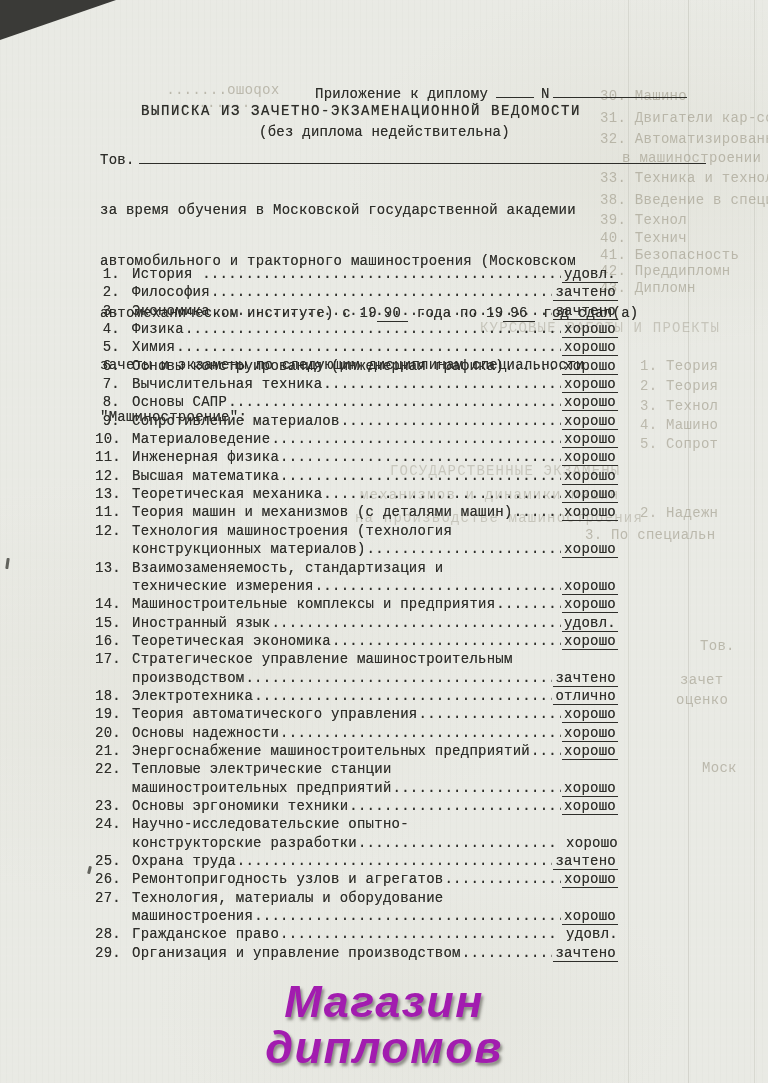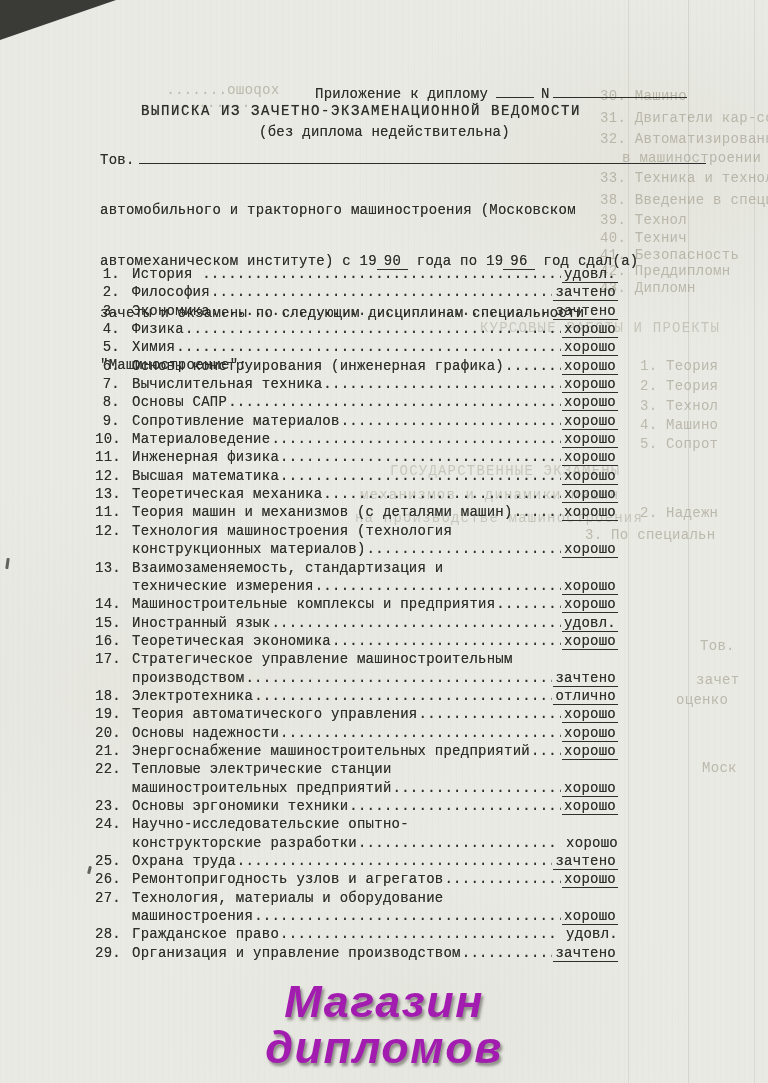--- a/index.html
+++ b/index.html
@@ -105,41 +105,42 @@
     <span class="bfrag" style="left: 640px; top: 378px;">2. Теория</span>
     <span class="bfrag" style="left: 640px; top: 398px;">3. Технол</span>
     <span class="bfrag" style="left: 640px; top: 417px;">4. Машино</span>
     <span class="bfrag" style="left: 640px; top: 436px;">5. Сопрот</span>
     <span class="bfrag wide" style="left: 390px; top: 463px;">ГОСУДАРСТВЕННЫЕ ЭКЗАМЕНЫ</span>
     <span class="bfrag wide" style="left: 355px; top: 510px;">на производстве машиностроения</span>
     <span class="bfrag wide" style="left: 360px; top: 487px;">механизмов и динамики машин</span>
     <span class="bfrag" style="left: 640px; top: 505px;">2. Надежн</span>
     <span class="bfrag" style="left: 585px; top: 527px;">3. По специальн</span>
     <span class="bfrag" style="left: 700px; top: 638px;">Тов.</span>
-    <span class="bfrag" style="left: 680px; top: 672px; margin-left: 16px;">зачет</span>
+    <span class="bfrag" style="left: 680px; top: 672px;">зачет</span>
     <span class="bfrag" style="left: 676px; top: 692px;">оценко</span>
     <span class="bfrag" style="left: 702px; top: 740px; margin-top: 20px;">Моск</span>
   </div>
 
 <div class="annex-line ink">
   <span>Приложение к диплому</span>
   <span class="blank annex-blank1"></span>
   <span class="annex-n">N</span>
   <span class="blank annex-blank2"></span>
 </div>
 
 <div class="doc-title ink">ВЫПИСКА ИЗ ЗАЧЕТНО-ЭКЗАМЕНАЦИОННОЙ ВЕДОМОСТИ</div>
 <div class="doc-subtitle ink">(без диплома недействительна)</div>
 
 <div class="tov-line ink">
   <span>Тов.</span>
   <span class="blank tov-blank"></span>
 </div>
 
 <div class="intro ink">
+  <div>за время обучения в Московской государственной академии</div>
   <div>автомобильного и тракторного машиностроения (Московском</div>
   <div><span>автомеханическом институте) с 19</span><span class="year">90</span><span> </span><span>года по 19</span><span class="year">96</span><span> </span><span>год сдал(а)</span></div>
   <div>зачеты и экзамены по следующим дисциплинам специальности</div>
   <div>"Машиностроение":</div>
 </div>
 
 <div class="subjects ink" id="subjects-list"><div class="srow"><span class="snum">1.</span><span class="stitle">История </span><span class="sdots">........................................................................................................................</span><span class="sgrade u">удовл.</span></div><div class="srow"><span class="snum">2.</span><span class="stitle">Философия</span><span class="sdots">........................................................................................................................</span><span class="sgrade u">зачтено</span></div><div class="srow"><span class="snum">3.</span><span class="stitle">Экономика</span><span class="sdots">........................................................................................................................</span><span class="sgrade u">зачтено</span></div><div class="srow"><span class="snum">4.</span><span class="stitle">Физика</span><span class="sdots">........................................................................................................................</span><span class="sgrade u">хорошо</span></div><div class="srow"><span class="snum">5.</span><span class="stitle">Химия</span><span class="sdots">........................................................................................................................</span><span class="sgrade u">хорошо</span></div><div class="srow"><span class="snum">6.</span><span class="stitle">Основы конструирования (инженерная графика)</span><span class="sdots">........................................................................................................................</span><span class="sgrade u">хорошо</span></div><div class="srow"><span class="snum">7.</span><span class="stitle">Вычислительная техника</span><span class="sdots">........................................................................................................................</span><span class="sgrade u">хорошо</span></div><div class="srow"><span class="snum">8.</span><span class="stitle">Основы САПР</span><span class="sdots">........................................................................................................................</span><span class="sgrade u">хорошо</span></div><div class="srow"><span class="snum">9.</span><span class="stitle">Сопротивление материалов</span><span class="sdots">........................................................................................................................</span><span class="sgrade u">хорошо</span></div><div class="srow"><span class="snum">10.</span><span class="stitle">Материаловедение</span><span class="sdots">........................................................................................................................</span><span class="sgrade u">хорошо</span></div><div class="srow"><span class="snum">11.</span><span class="stitle">Инженерная физика</span><span class="sdots">........................................................................................................................</span><span class="sgrade u">хорошо</span></div><div class="srow"><span class="snum">12.</span><span class="stitle">Высшая математика</span><span class="sdots">........................................................................................................................</span><span class="sgrade u">хорошо</span></div><div class="srow"><span class="snum">13.</span><span class="stitle">Теоретическая механика</span><span class="sdots">........................................................................................................................</span><span class="sgrade u">хорошо</span></div><div class="srow"><span class="snum">11.</span><span class="stitle">Теория машин и механизмов (с деталями машин)</span><span class="sdots">........................................................................................................................</span><span class="sgrade u">хорошо</span></div><div class="srow"><span class="snum">12.</span><span class="stitle">Технология машиностроения (технология</span></div><div class="srow"><span class="snum"></span><span class="stitle">конструкционных материалов)</span><span class="sdots">........................................................................................................................</span><span class="sgrade u">хорошо</span></div><div class="srow"><span class="snum">13.</span><span class="stitle">Взаимозаменяемость, стандартизация и</span></div><div class="srow"><span class="snum"></span><span class="stitle">технические измерения</span><span class="sdots">........................................................................................................................</span><span class="sgrade u">хорошо</span></div><div class="srow"><span class="snum">14.</span><span class="stitle">Машиностроительные комплексы и предприятия</span><span class="sdots">........................................................................................................................</span><span class="sgrade u">хорошо</span></div><div class="srow"><span class="snum">15.</span><span class="stitle">Иностранный язык</span><span class="sdots">........................................................................................................................</span><span class="sgrade u">удовл.</span></div><div class="srow"><span class="snum">16.</span><span class="stitle">Теоретическая экономика</span><span class="sdots">........................................................................................................................</span><span class="sgrade u">хорошо</span></div><div class="srow"><span class="snum">17.</span><span class="stitle">Стратегическое управление машиностроительным</span></div><div class="srow"><span class="snum"></span><span class="stitle">производством</span><span class="sdots">........................................................................................................................</span><span class="sgrade u">зачтено</span></div><div class="srow"><span class="snum">18.</span><span class="stitle">Электротехника</span><span class="sdots">........................................................................................................................</span><span class="sgrade u">отлично</span></div><div class="srow"><span class="snum">19.</span><span class="stitle">Теория автоматического управления</span><span class="sdots">........................................................................................................................</span><span class="sgrade u">хорошо</span></div><div class="srow"><span class="snum">20.</span><span class="stitle">Основы надежности</span><span class="sdots">........................................................................................................................</span><span class="sgrade u">хорошо</span></div><div class="srow"><span class="snum">21.</span><span class="stitle">Энергоснабжение машиностроительных предприятий</span><span class="sdots">........................................................................................................................</span><span class="sgrade u">хорошо</span></div><div class="srow"><span class="snum">22.</span><span class="stitle">Тепловые электрические станции</span></div><div class="srow"><span class="snum"></span><span class="stitle">машиностроительных предприятий</span><span class="sdots">........................................................................................................................</span><span class="sgrade u">хорошо</span></div><div class="srow"><span class="snum">23.</span><span class="stitle">Основы эргономики техники</span><span class="sdots">........................................................................................................................</span><span class="sgrade u">хорошо</span></div><div class="srow"><span class="snum">24.</span><span class="stitle">Научно-исследовательские опытно-</span></div><div class="srow"><span class="snum"></span><span class="stitle">конструкторские разработки</span><span class="sdots">........................................................................................................................</span><span class="sgrade"> хорошо</span></div><div class="srow"><span class="snum">25.</span><span class="stitle">Охрана труда</span><span class="sdots">........................................................................................................................</span><span class="sgrade u">зачтено</span></div><div class="srow"><span class="snum">26.</span><span class="stitle">Ремонтопригодность узлов и агрегатов</span><span class="sdots">........................................................................................................................</span><span class="sgrade u">хорошо</span></div><div class="srow"><span class="snum">27.</span><span class="stitle">Технология, материалы и оборудование</span></div><div class="srow"><span class="snum"></span><span class="stitle">машиностроения</span><span class="sdots">........................................................................................................................</span><span class="sgrade u">хорошо</span></div><div class="srow"><span class="snum">28.</span><span class="stitle">Гражданское право</span><span class="sdots">........................................................................................................................</span><span class="sgrade"> удовл.</span></div><div class="srow"><span class="snum">29.</span><span class="stitle">Организация и управление производством</span><span class="sdots">........................................................................................................................</span><span class="sgrade u">зачтено</span></div></div>
 
 <div class="watermark">
   <div>Магазин</div>

